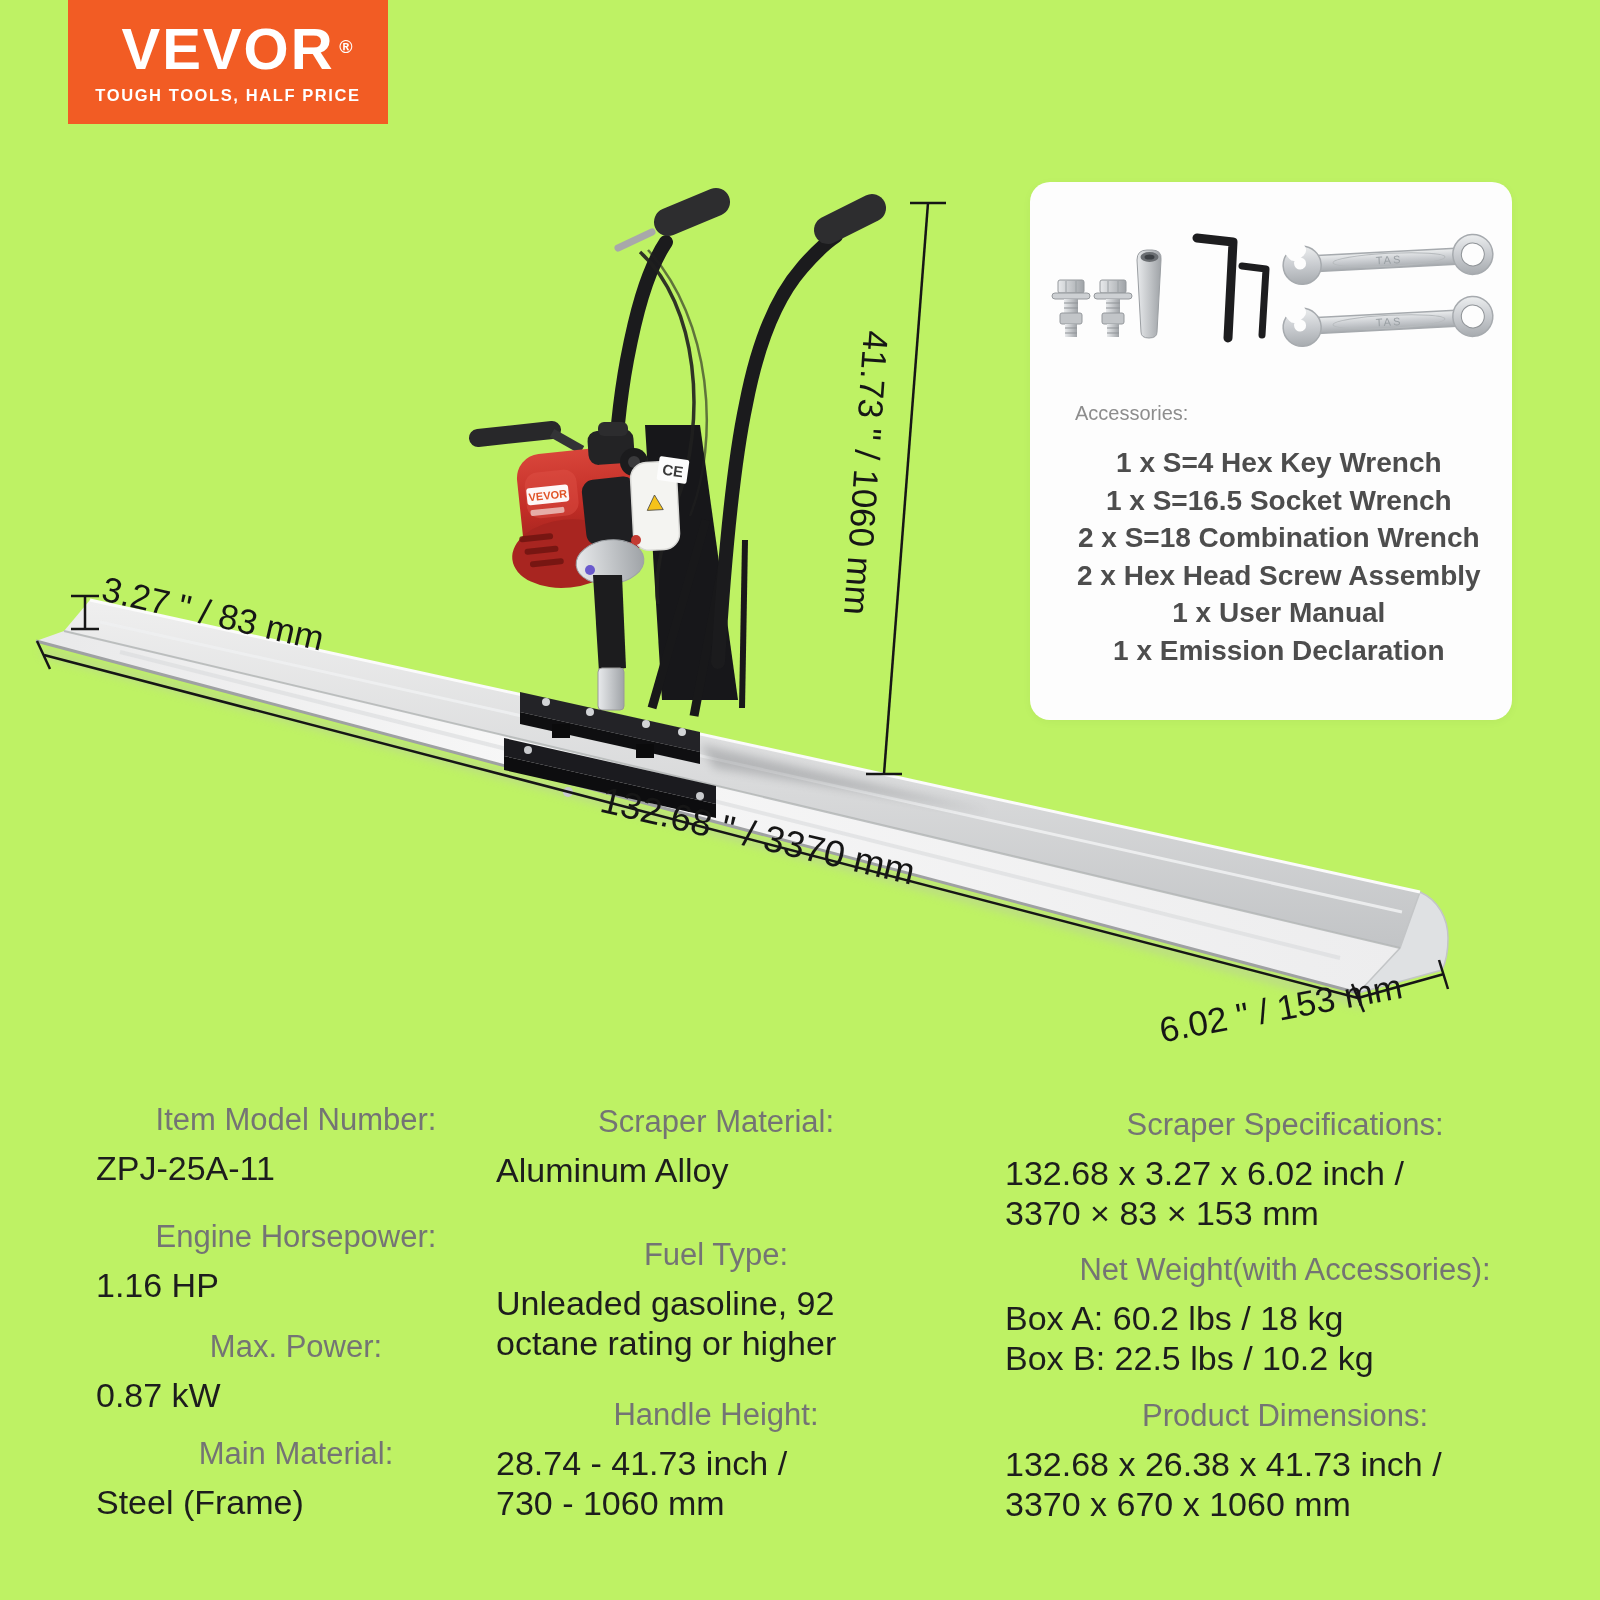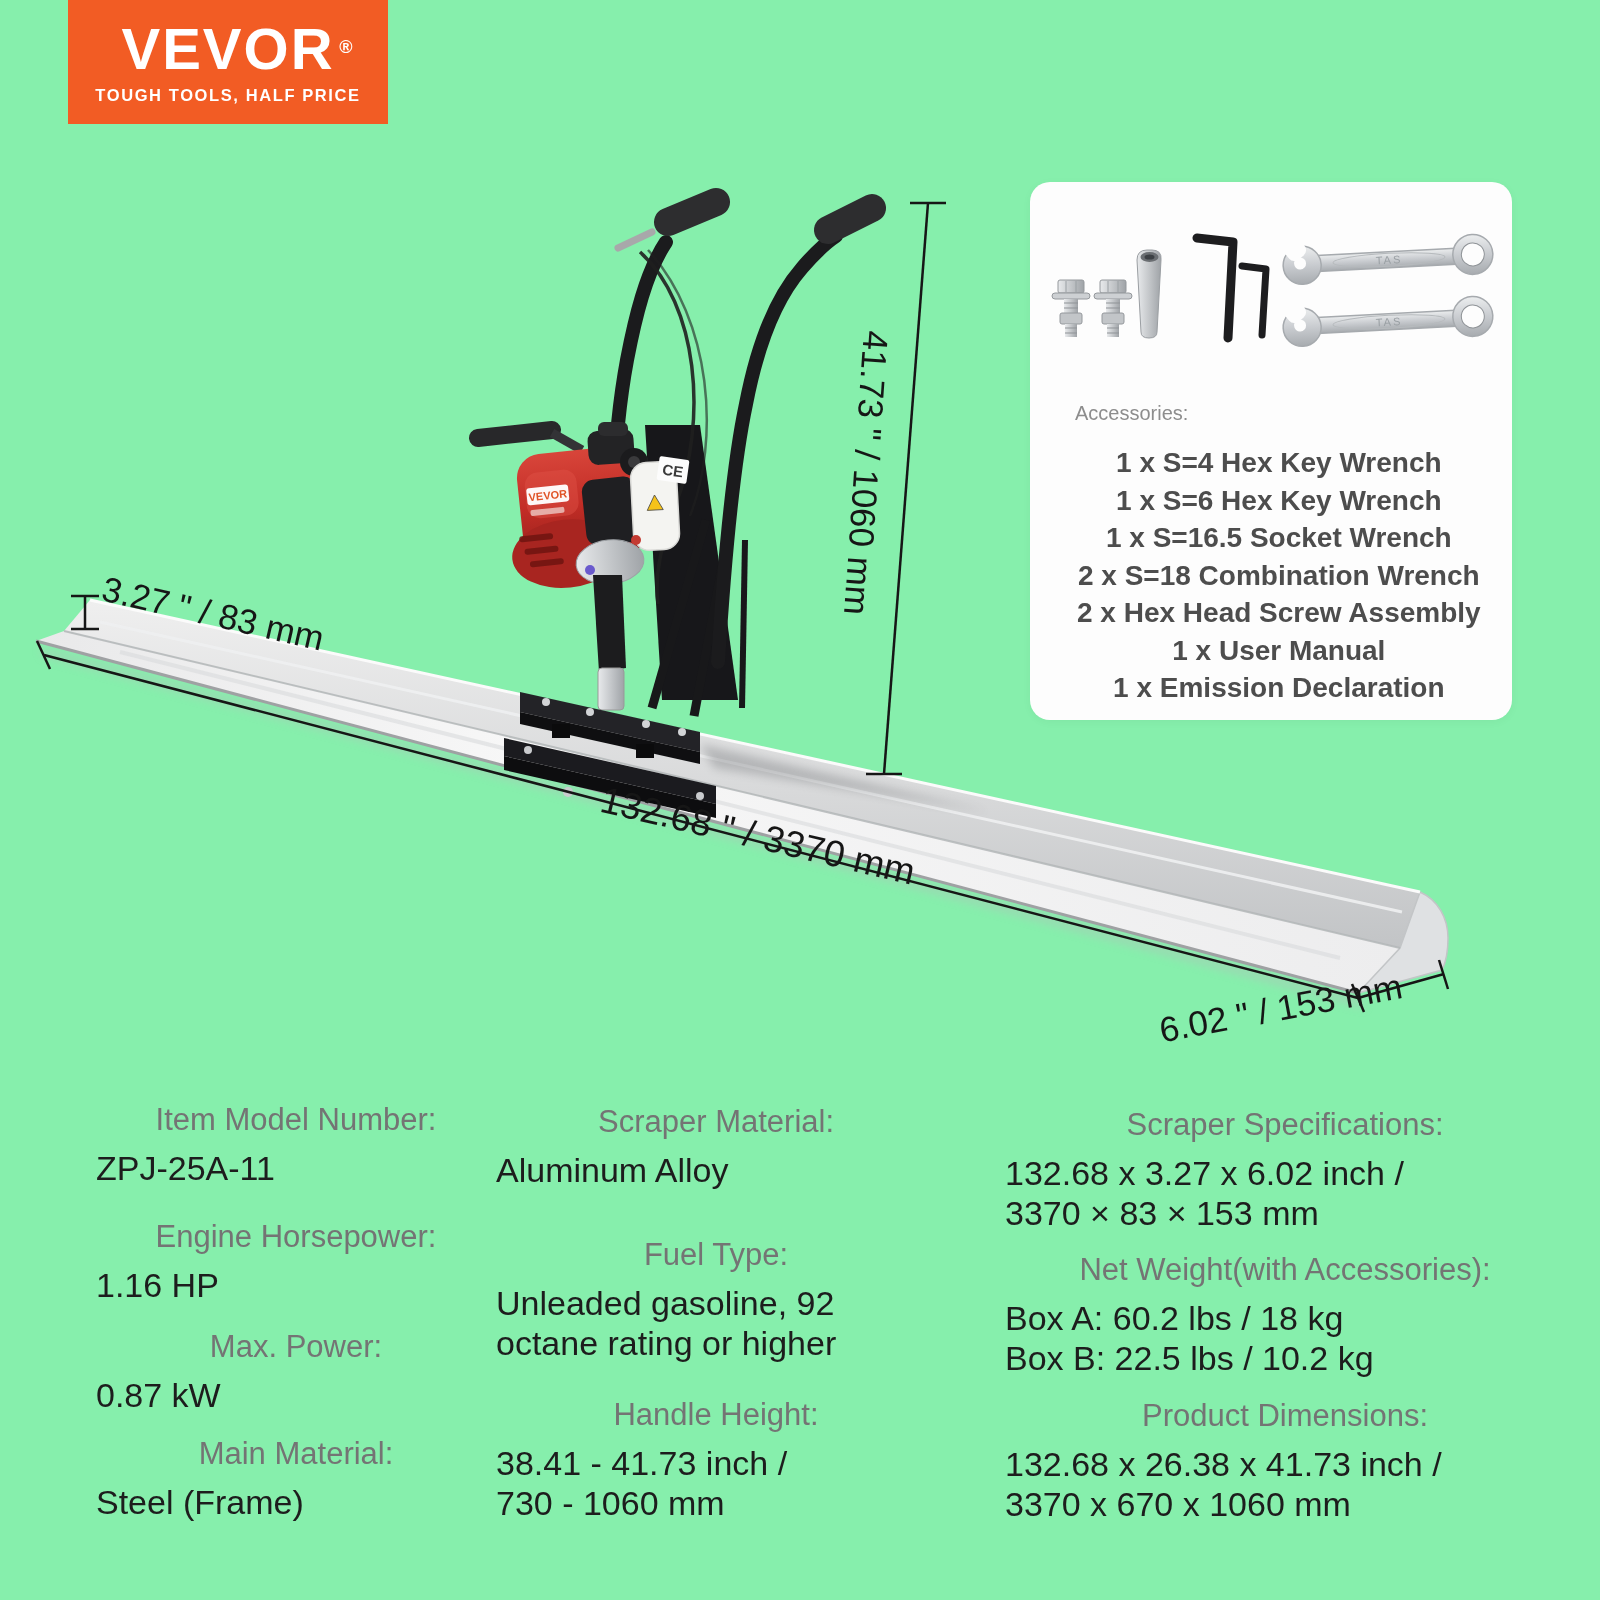--- a/index.html
+++ b/index.html
@@ -1,16 +1,16 @@
 <!DOCTYPE html>
 <html><head>
 <meta charset="utf-8">
 <style>
   html,body{margin:0;padding:0;background:#e9e9ea;}
-  .page{position:relative;width:1600px;height:1600px;background:#86efac;overflow:hidden;
+  .page{position:relative;width:1600px;height:1600px;background:#bef264;overflow:hidden;
         font-family:"Liberation Sans", sans-serif;}
   
   .logo{position:absolute;left:68px;top:0;width:320px;height:124px;display:flex;flex-direction:column;
         align-items:center;justify-content:center;}
   .logo-name{color:#fff;font-size:58px;font-weight:800;letter-spacing:2px;line-height:58px;position:relative;}
   .logo-name .reg{font-size:18px;font-weight:700;position:absolute;top:-2px;right:-20px;}
   .logo-tag{color:#fff;font-size:16.5px;font-weight:700;letter-spacing:1.6px;margin-top:8px;}
   
   .scene{position:absolute;left:0;top:140px;}
   .dim-text{font-family:"Liberation Sans", sans-serif;fill:#161616;}
@@ -234,21 +234,20 @@
         <circle cx="17" cy="23" r="19" fill="url(#silverH2)" stroke="#a6aaae" stroke-width="1.5"></circle>
         <rect x="-2" y="-10" width="20" height="28" rx="7" transform="rotate(-38 8 4)" fill="#fdfdfd"></rect>
         <circle cx="15" cy="21" r="6" fill="#fdfdfd"></circle>
         <ellipse cx="104" cy="22" rx="56" ry="6.5" fill="none" stroke="#b6babd"></ellipse>
         <text x="104" y="26" font-size="11" fill="#9aa0a4" text-anchor="middle" letter-spacing="2" font-family="Liberation Sans, sans-serif">TAS</text>
       </g>
     </svg>
     <div class="card-title">Accessories:</div>
     <ul class="acc-list">
       <li>1 x S=4 Hex Key Wrench</li>
-      <li>1 x S=6 Hex Key Wrench</li>
       <li>1 x S=16.5 Socket Wrench</li>
       <li>2 x S=18 Combination Wrench</li>
       <li>2 x Hex Head Screw Assembly</li>
       <li>1 x User Manual</li>
       <li>1 x Emission Declaration</li>
     </ul>
   </div>
 
   <div class="specs">
 
@@ -273,21 +272,21 @@
       <div class="spec-label">Scraper Material:</div>
       <div class="spec-value">Aluminum Alloy</div>
     </div>
     <div class="group" style="left:496px;top:1235px;width:440px;">
       <div class="spec-label">Fuel Type:</div>
       <div class="spec-value">Unleaded gasoline, 92</div>
       <div class="spec-value">octane rating or higher</div>
     </div>
     <div class="group" style="left:496px;top:1395px;width:440px;">
       <div class="spec-label">Handle Height:</div>
-      <div class="spec-value">38.41 - 41.73 inch /</div>
+      <div class="spec-value">28.74 - 41.73 inch /</div>
       <div class="spec-value">730 - 1060 mm</div>
     </div>
 
     <div class="group" style="left:1005px;top:1105px;width:560px;">
       <div class="spec-label">Scraper Specifications:</div>
       <div class="spec-value">132.68 x 3.27 x 6.02 inch /</div>
       <div class="spec-value">3370 × 83 × 153 mm</div>
     </div>
     <div class="group" style="left:1005px;top:1250px;width:560px;">
       <div class="spec-label">Net Weight(with Accessories):</div>

